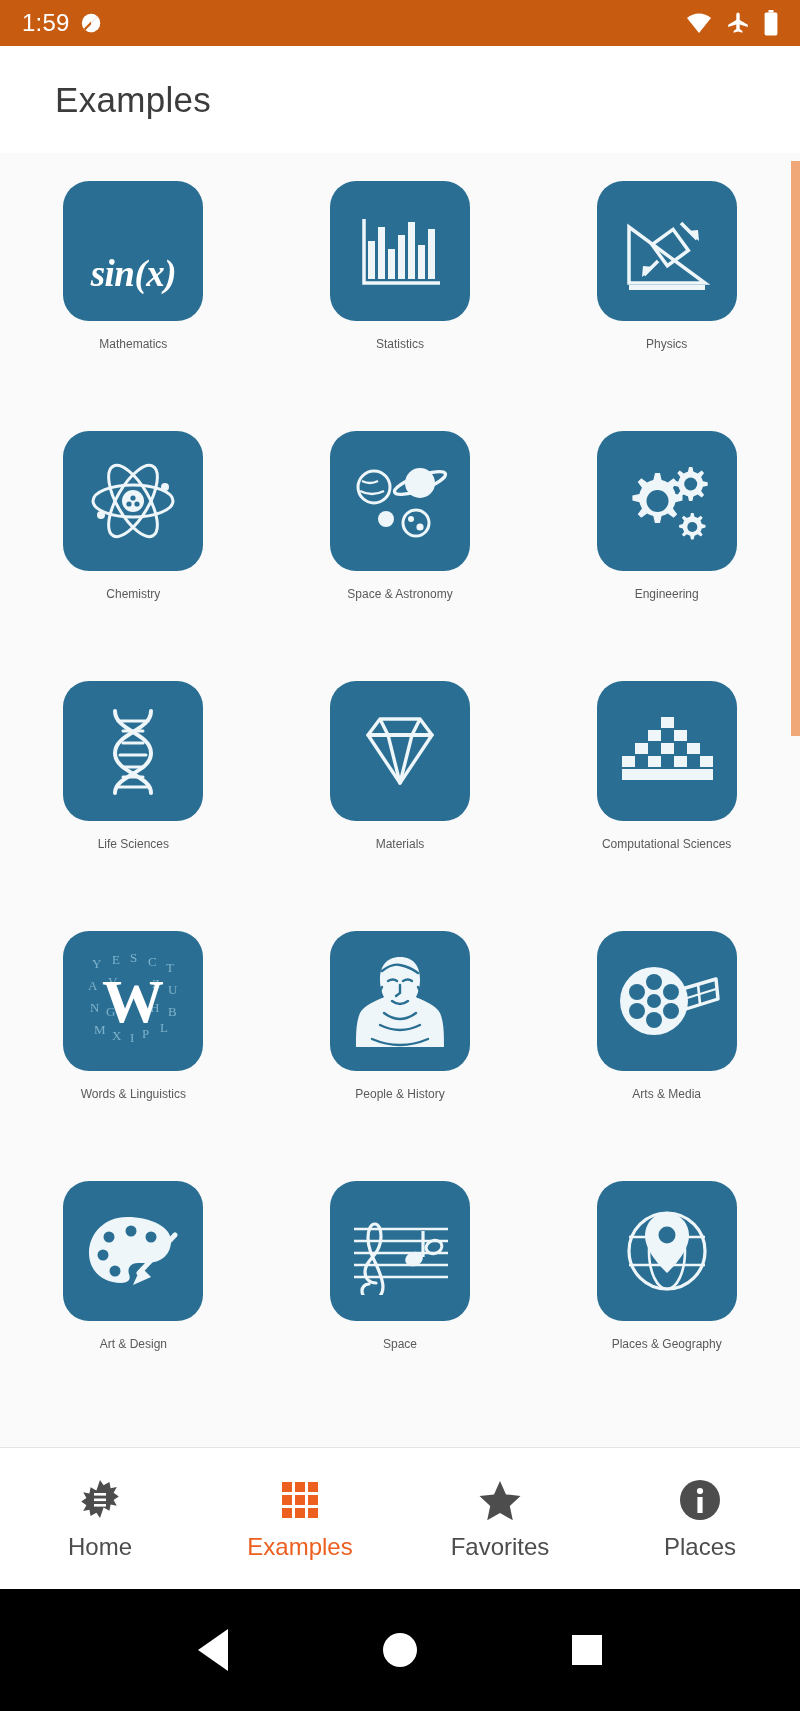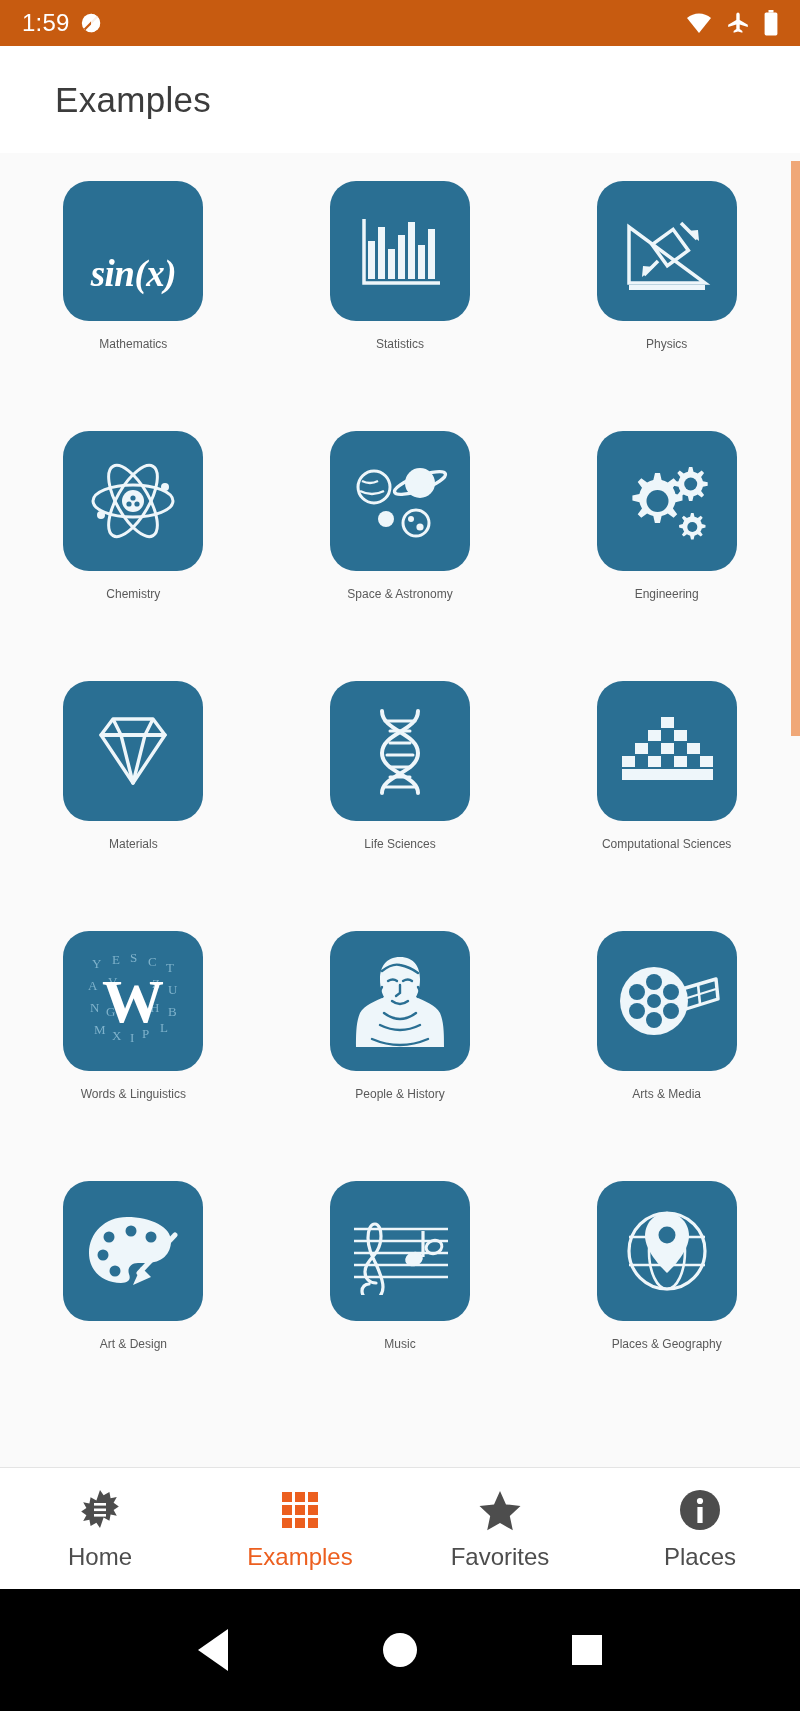--- a/index.html
+++ b/index.html
@@ -102,21 +102,21 @@
   .scrollbar-thumb {
     position: absolute;
     top: 8px; right: 0;
     width: 9px; height: 575px;
     background: #f0a878;
     border-radius: 0;
   }
 
   
   .bottom-nav {
-    height: 122px;
+    height: 142px;
     background: #ffffff;
     border-top: 1px solid #e4e4e4;
     display: flex;
     align-items: center;
     flex: 0 0 auto;
   }
   .nav-item {
     flex: 1 1 0;
     display: flex; flex-direction: column;
     align-items: center; justify-content: center;
@@ -289,51 +289,51 @@
               <path d="M74 60 l2.6 0 .9 3.7 a12 12 0 0 1 3.2 1.4 l3.1-2.3 1.9 1.9 -2.3 3.1 a12 12 0 0 1 1.4 3.2 l3.7 .9 0 2.6 -3.7 .9 a12 12 0 0 1 -1.4 3.2 l2.3 3.1 -1.9 1.9 -3.1-2.3 a12 12 0 0 1 -3.2 1.4 l-.9 3.7 -2.6 0 -.9-3.7 a12 12 0 0 1 -3.2-1.4 l-3.1 2.3 -1.9-1.9 2.3-3.1 a12 12 0 0 1 -1.4-3.2 l-3.7-.9 0-2.6 3.7-.9 a12 12 0 0 1 1.4-3.2 l-2.3-3.1 1.9-1.9 3.1 2.3 a12 12 0 0 1 3.2-1.4 Z"></path>
             </g>
             <circle cx="75.3" cy="74" r="5" fill="#2a6f93"></circle>
           </svg>
         </div>
         <div class="tile-label">Engineering</div>
       </div>
 
       <div class="cell">
         <div class="tile">
-          <svg width="100" height="92" viewBox="0 0 100 92">
-            <g fill="none" stroke="#eef6fa" stroke-width="3.4" stroke-linejoin="round">
-              <path d="M18 30 L50 78 L82 30 Z"></path>
-              <path d="M18 30 L30 14 L70 14 L82 30 Z"></path>
-              <path d="M30 14 L38 30 L50 78 L62 30 L70 14"></path>
-              <path d="M18 30 H82"></path>
-            </g>
-          </svg>
-        </div>
-        <div class="tile-label">Materials</div>
-      </div>
-
-      <div class="cell">
-        <div class="tile">
           <svg width="92" height="96" viewBox="0 0 92 96">
             <g fill="none" stroke="#eef6fa" stroke-width="4" stroke-linecap="round">
               <path d="M28 8 C28 28 64 30 64 50 C64 70 28 72 28 90"></path>
               <path d="M64 8 C64 28 28 30 28 50 C28 70 64 72 64 90"></path>
             </g>
             <g stroke="#eef6fa" stroke-width="3" stroke-linecap="round">
               <path d="M31 18 H61"></path>
               <path d="M36 28 H56"></path>
               <path d="M36 40 H56"></path>
               <path d="M33 52 H59"></path>
               <path d="M36 64 H56"></path>
               <path d="M36 74 H56"></path>
               <path d="M31 84 H61"></path>
             </g>
           </svg>
         </div>
         <div class="tile-label">Life Sciences</div>
+      </div>
+
+      <div class="cell">
+        <div class="tile">
+          <svg width="100" height="92" viewBox="0 0 100 92">
+            <g fill="none" stroke="#eef6fa" stroke-width="3.4" stroke-linejoin="round">
+              <path d="M18 30 L50 78 L82 30 Z"></path>
+              <path d="M18 30 L30 14 L70 14 L82 30 Z"></path>
+              <path d="M30 14 L38 30 L50 78 L62 30 L70 14"></path>
+              <path d="M18 30 H82"></path>
+            </g>
+          </svg>
+        </div>
+        <div class="tile-label">Materials</div>
       </div>
 
       <div class="cell">
         <div class="tile">
           <svg width="100" height="84" viewBox="0 0 100 84">
             <g fill="#eef6fa">
               <rect x="44" y="8" width="13" height="11"></rect>
               <rect x="31" y="21" width="13" height="11"></rect>
               <rect x="57" y="21" width="13" height="11"></rect>
               <rect x="18" y="34" width="13" height="11"></rect>
@@ -446,21 +446,21 @@
               <path d="M6 46 H100"></path>
               <path d="M6 58 H100"></path>
               <path d="M6 70 H100"></path>
             </g>
             <path d="M28 76 c-7 0 -11-5 -11-11 c0-9 8-14 12-21 c3-5 4-10 4-15 c0-6 -2-12 -6-12 c-5 0 -7 7 -7 14 c0 10 4 18 8 26 c4 9 7 16 7 23 c0 8 -5 13 -11 13 c-6 0 -10-4 -10-9 c0-4 3-7 7-7" fill="none" stroke="#eef6fa" stroke-width="3.2" stroke-linecap="round"></path>
             <ellipse cx="66" cy="52" rx="9" ry="7" fill="#eef6fa" transform="rotate(-18 66 52)"></ellipse>
             <path d="M75 50 V24" stroke="#eef6fa" stroke-width="3.2"></path>
             <ellipse cx="86" cy="40" rx="8" ry="6.5" fill="none" stroke="#eef6fa" stroke-width="3" transform="rotate(-18 86 40)"></ellipse>
           </svg>
         </div>
-        <div class="tile-label">Music</div>
+        <div class="tile-label">Space</div>
       </div>
 
       <div class="cell">
         <div class="tile">
           <svg width="96" height="96" viewBox="0 0 96 96">
             <circle cx="48" cy="48" r="38" fill="none" stroke="#eef6fa" stroke-width="3.2"></circle>
             <g fill="none" stroke="#eef6fa" stroke-width="2.6">
               <path d="M10 34 H86"></path>
               <path d="M10 62 H86"></path>
               <ellipse cx="48" cy="48" rx="18" ry="38"></ellipse>

